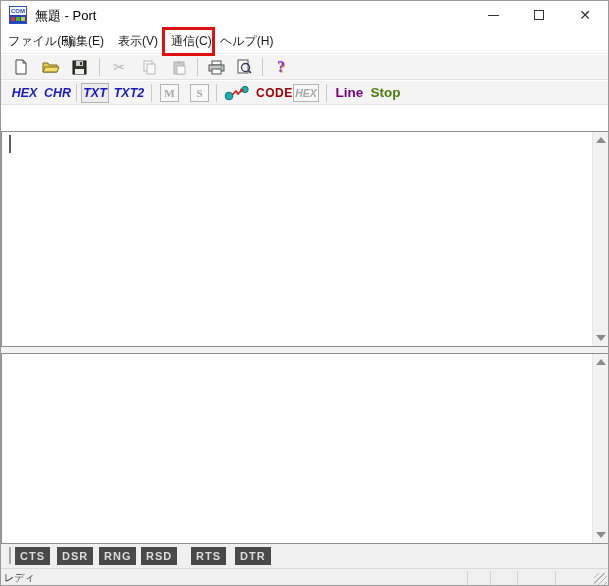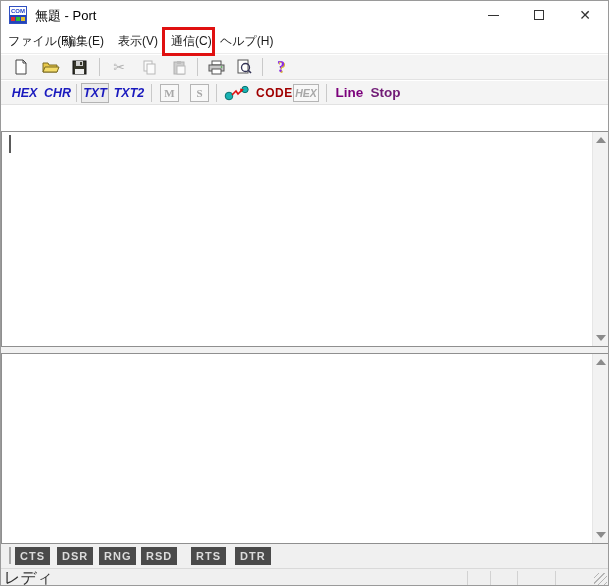--- a/index.html
+++ b/index.html
@@ -45,21 +45,21 @@
     font-weight:bold; font-style:italic; font-size:12.5px; color:#1a1abe; }
   .mode-pressed{ background:#ececec; border:1px solid #b3b3b3; line-height:18px; }
   .boxed-gray{ position:absolute; top:3px; height:18px; line-height:16px; text-align:center;
     border:1px solid #b5b5b5; background:#f8f8f8; color:#a8a8a8; font-weight:bold;
     font-family:"Liberation Serif",serif; font-size:11px; font-style:normal; }
   .lbl-code{ position:absolute; top:2px; height:20px; line-height:20px; text-align:center;
     color:#a00000; font-weight:bold; font-size:12px; letter-spacing:0.5px; }
   .lbl-line{ position:absolute; top:1px; height:22px; line-height:22px; text-align:center;
     color:#7b007b; font-weight:bold; font-size:13.5px; }
   .lbl-stop{ position:absolute; top:1px; height:22px; line-height:22px; text-align:center;
-    color:#701a75; font-weight:bold; font-size:13.5px; }
+    color:#4d7c0f; font-weight:bold; font-size:13.5px; }
   
   .port-label{ position:absolute; left:10px; top:0; height:25px; line-height:25px; font-size:12px; color:#222; }
   .combo{ position:absolute; left:63px; top:2px; width:43px; height:20px; background:#fff;
     border:1px solid #7f7f7f; display:flex; align-items:center; }
   .combo-value{ flex:1; padding-left:6px; font-size:12px; color:#000; }
   .combo-arrow{ width:16px; height:18px; display:flex; align-items:center; justify-content:center;
     border-left:1px solid #d5d5d5; }
   .tri-down-sm{ width:0; height:0; border-left:4px solid transparent; border-right:4px solid transparent;
     border-top:5px solid #333; }
   .port-settings{ position:absolute; left:116px; top:0; height:25px; line-height:25px; font-size:12px; color:#111; }
@@ -78,21 +78,21 @@
   .tri-down{ width:0; height:0; border-left:5px solid transparent; border-right:5px solid transparent;
     border-top:6px solid #8b8b8b; }
   
   .signalbar{ position:absolute; left:0; top:543px; width:100%; height:24px; background:#f0f0f0; }
   .gripper{ position:absolute; left:8px; top:3px; width:2px; height:17px; background:#a8a8a8; }
   .badge{ position:absolute; top:3px; height:18px; line-height:18px; padding:0 5px;
     background:#4a4a4a; color:#dcdcdc; font-size:11px; font-weight:bold; letter-spacing:1px; }
   
   .statusbar{ position:absolute; left:0; top:567px; width:100%; height:19px; background:#f0f0f0;
     border-top:1px solid #d9d9d9; }
-  .status-msg{ position:absolute; left:3px; top:0; height:18px; line-height:18px; font-size:16px; color:#333; }
+  .status-msg{ position:absolute; left:3px; top:0; height:18px; line-height:18px; font-size:10px; color:#333; }
   .st-sep{ position:absolute; top:2px; width:1px; height:14px; background:#d2d2d2; }
   .num-cell{ position:absolute; left:517px; top:16px; width:37px; height:18px; line-height:18px;
     text-align:center; font-size:12px; color:#222; }
   .resize-grip{ position:absolute; right:1px; bottom:1px; width:13px; height:13px;
     background:repeating-linear-gradient(135deg, transparent 0 3px, #b4b4b4 3px 4px); }
   svg{ display:block; }
 </style>
 </head>
 <body>
 

